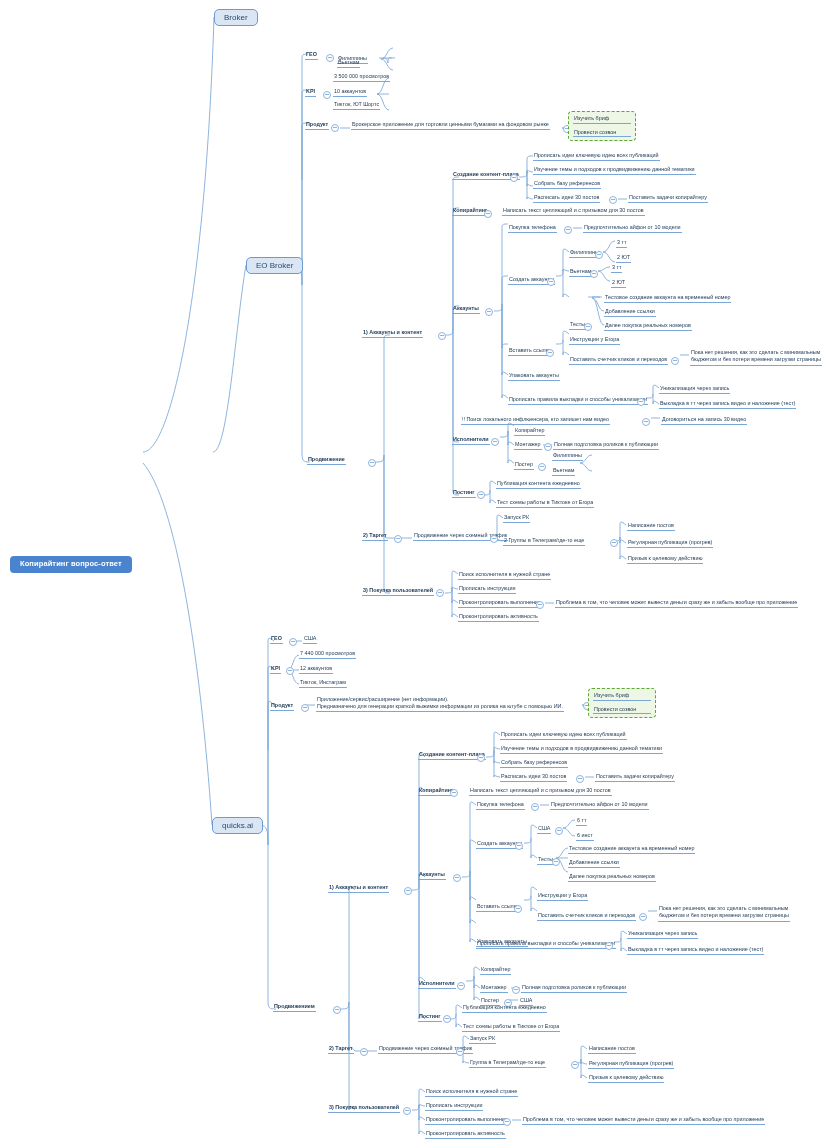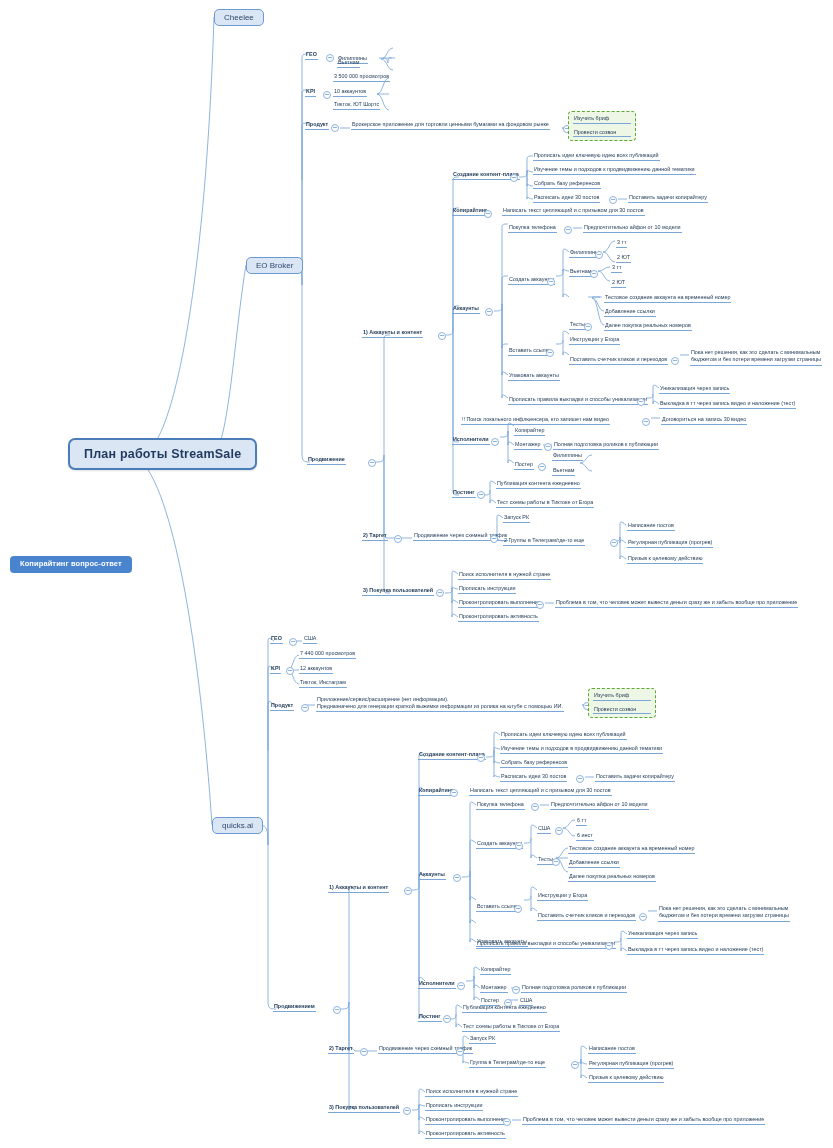--- a/index.html
+++ b/index.html
@@ -264,24 +264,23 @@
       <path d="M581 1059 L581 1078 C581 1074, 582 1074, 587 1078"></path>
 
       <path d="M412 1110 C418 1110, 419 1110, 419 1105 L419 1092 C419 1088, 420 1088, 425 1092"></path>
       <path d="M419 1105 L419 1106 C419 1102, 420 1106, 425 1106"></path>
       <path d="M419 1105 L419 1120 C419 1116, 420 1116, 425 1120"></path>
       <path d="M419 1105 L419 1134 C419 1130, 420 1130, 425 1134"></path>
       <path d="M512 1120 L521 1120"></path>
     </g>
   </svg>
 
-  <div class="node root" style="left:68px;top:438px;">План работы StreamSale</div>
   <div class="node pill" style="left:10px;top:556px;">Копирайтинг вопрос-ответ</div>
 
-  <div class="node box1" style="left:214px;top:9px;">Cheelee</div>
+  <div class="node box1" style="left:214px;top:9px;">Broker</div>
   <div class="node box1" style="left:246px;top:257px;">EO Broker</div>
   <div class="node box1" style="left:212px;top:817px;">quicks.ai</div>
 
   <div class="node t b" style="left:305px;top:51px;">ГЕО</div>
   <div class="tog" style="left:326px;top:54px;"></div>
   <div class="node t" style="left:337px;top:55px;">Филиппины</div>
   <div class="node t" style="left:337px;top:59px;">Вьетнам</div>
 
   <div class="node t b" style="left:305px;top:88px;">KPI</div>
   <div class="tog" style="left:323px;top:91px;"></div>

